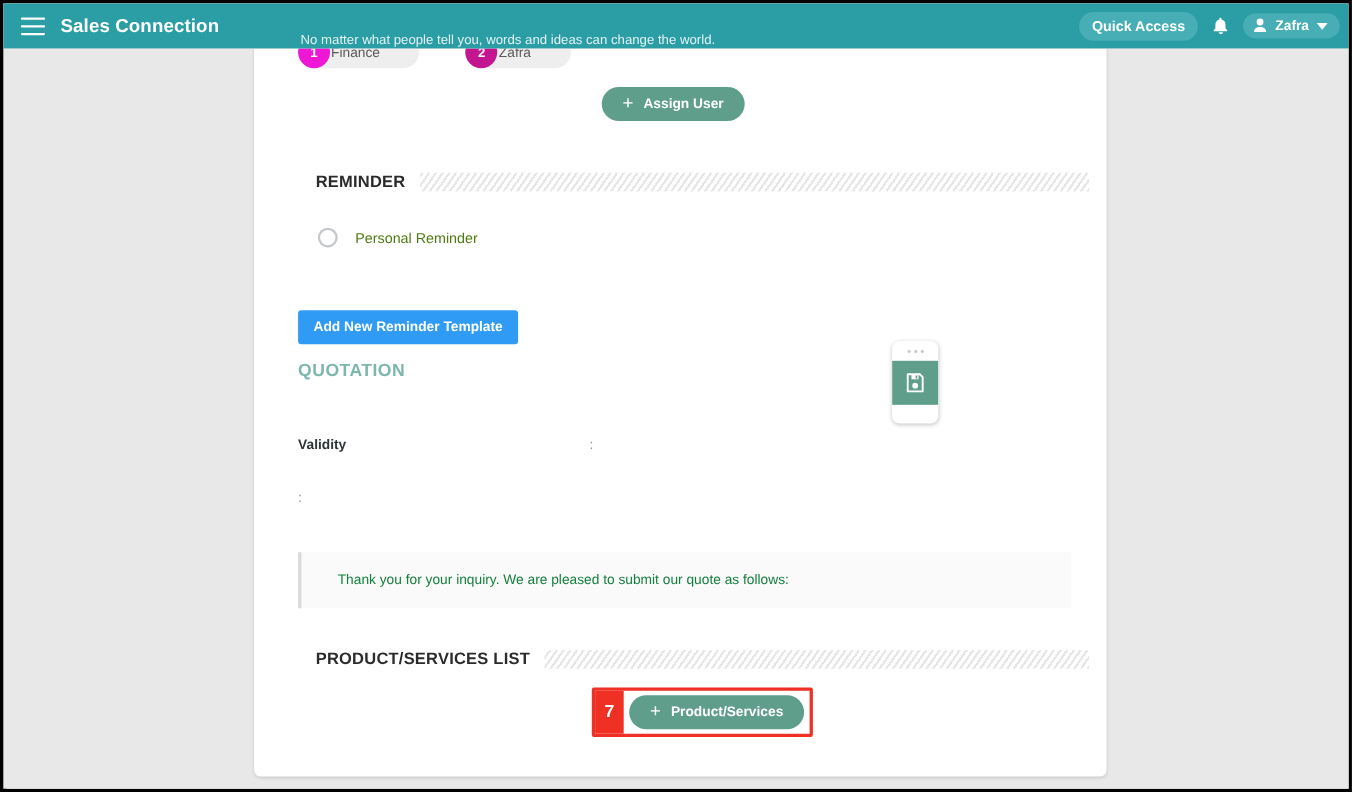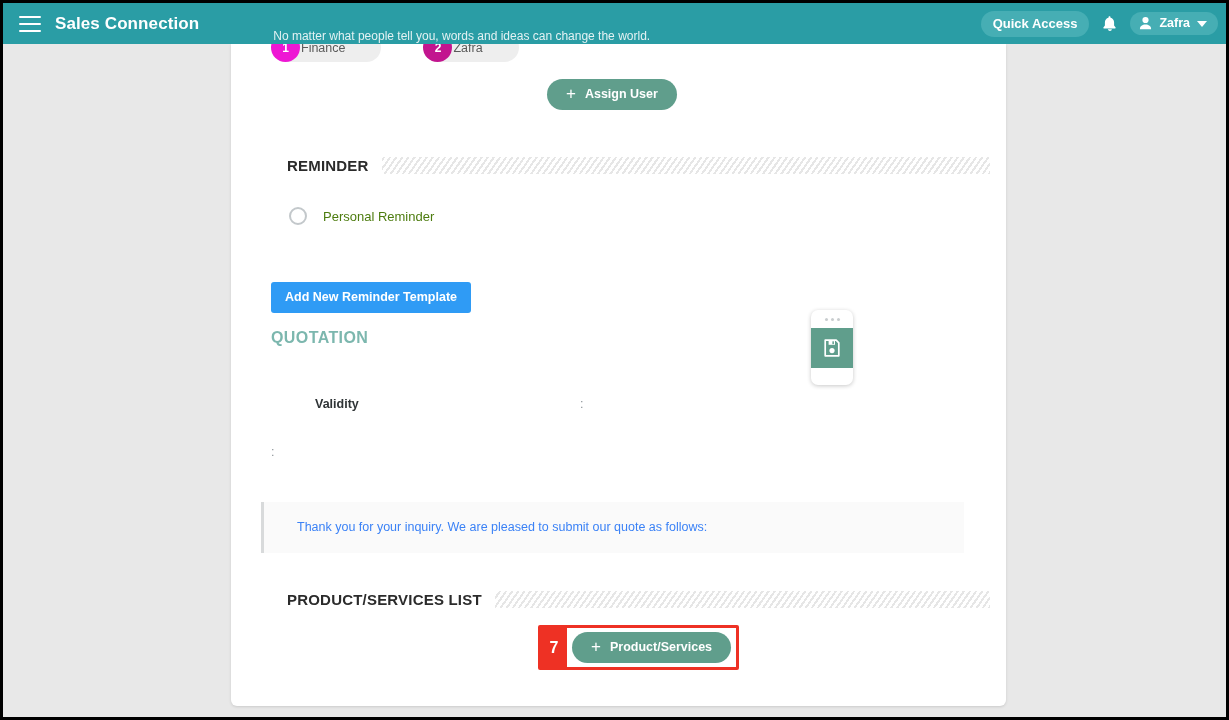--- a/index.html
+++ b/index.html
@@ -279,21 +279,20 @@
     display: flex;
     align-items: flex-start;
   }
   .field-label {
     width: 265px;
     font-size: 12.5px;
     font-weight: bold;
     color: #2f3436;
     padding-top: 3px;
     flex: none;
-    margin-left: 44px;
   }
   .field-colon {
     width: 12px;
     font-size: 12.5px;
     color: #8d9599;
     flex: none;
     padding-top: 3px;
   }
   .field-control {
     flex: 1;
@@ -322,29 +321,29 @@
     padding: 0 0 11px 4px;
     font-size: 12.5px;
     color: #adb5bd;
     width: 418px;
     cursor: text;
   }
 
   
   .quote-note {
     position: absolute;
-    left: 30px;
+    left: 40px;
     top: 458px;
     width: 703px;
     box-sizing: border-box;
     background: #fafafa;
     border-left: 3px solid #d8dadb;
     padding: 18px 0 19px 33px;
     font-size: 12.5px;
-    color: #3b82f6;
+    color: #15803d;
   }
 
   
   .prod-wrap {
     position: absolute;
     left: 307px;
     top: 581px;
     display: flex;
     align-items: stretch;
     border: 3px solid #ee3124;

